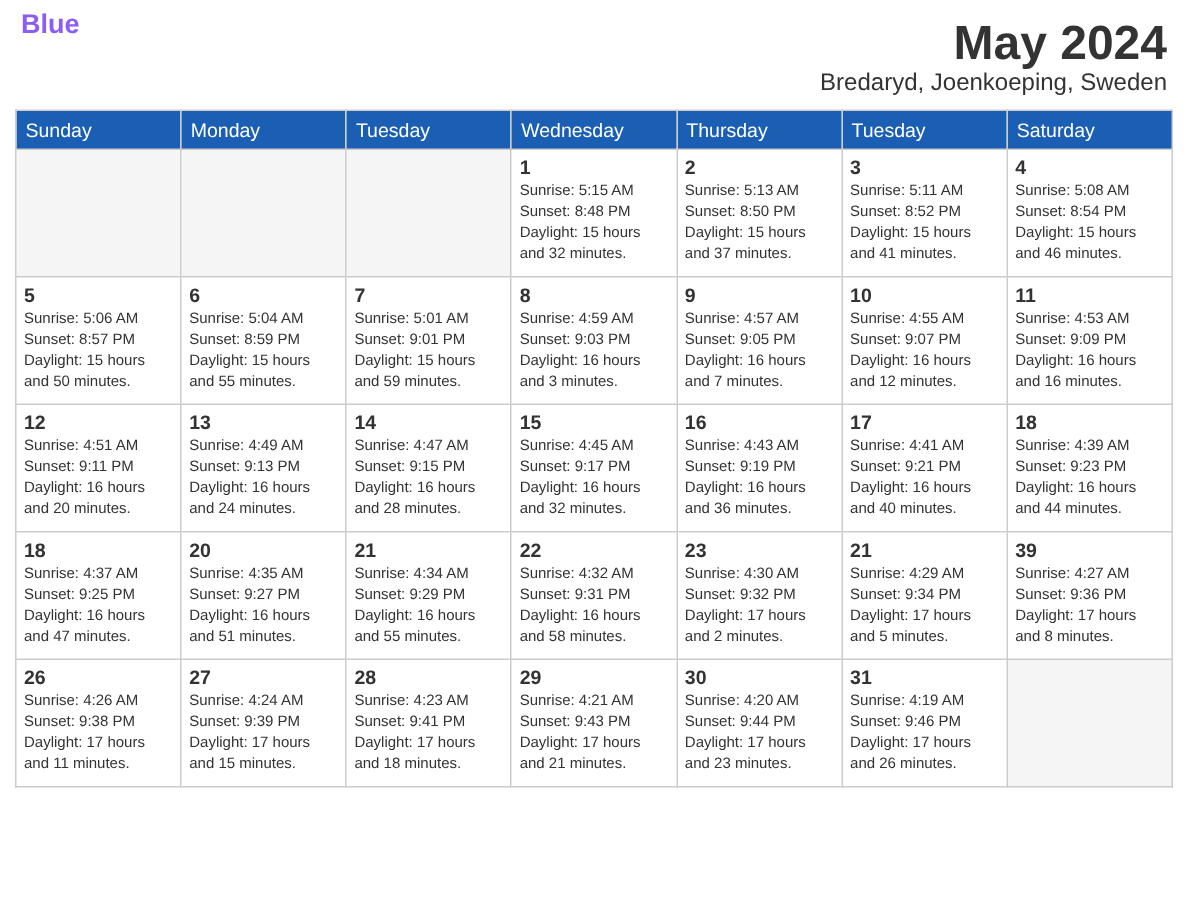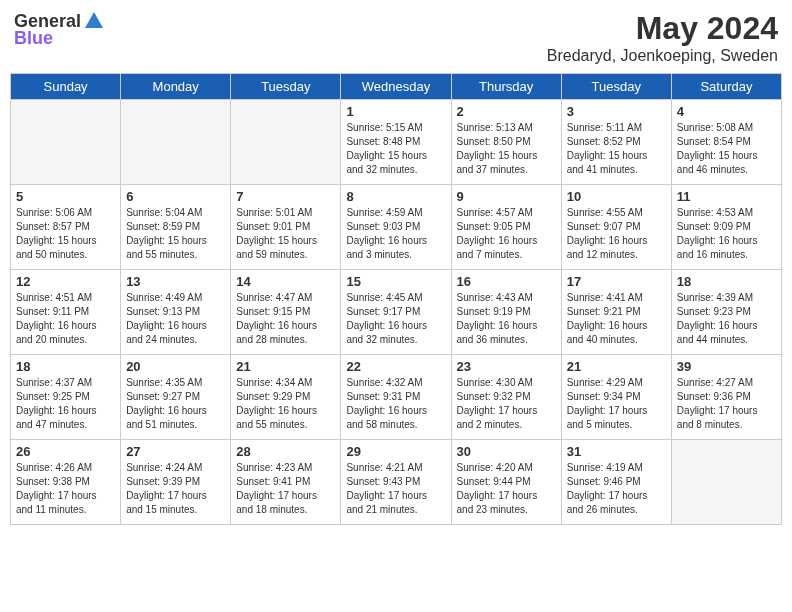--- a/index.html
+++ b/index.html
@@ -41,22 +41,22 @@
       margin-left: 44px;
     }
     .calendar-table {
       width: 100%;
       border-collapse: collapse;
       table-layout: fixed;
     }
     .calendar-table th {
       background-color: #1a5fb4;
       color: white;
-      text-align: center;
-      padding: 5px 20px;
+      text-align: left;
+      padding: 5px 6px;
       font-size: 13px;
       font-weight: normal;
       border: 1px solid #ccc;
     }
     .calendar-table td {
       border: 1px solid #ccc;
       vertical-align: top;
       padding: 4px 5px;
       font-size: 10.5px;
       color: #333;
@@ -77,26 +77,20 @@
       font-size: 10px;
       color: #333;
       line-height: 1.4;
     }
   </style>
 </head>
 <body>
 
 <div class="header">
   <div class="logo">
-    <div class="logo-text">
-      <span style="font-size:18px;font-weight:bold;color:#333;">General</span>
-      <svg width="22" height="22" viewBox="0 0 22 22">
-        <polygon points="11,2 20,18 2,18" fill="#2e7fcf"></polygon>
-      </svg>
-    </div>
     <span style="font-size:18px;font-weight:bold;color:#8b5cf6;margin-top:-4px;">Blue</span>
   </div>
   <div class="title-section">
     <div class="month-year">May 2024</div>
     <div class="location">Bredaryd, Joenkoeping, Sweden</div>
   </div>
 </div>
 
 <table class="calendar-table">
   <thead>

